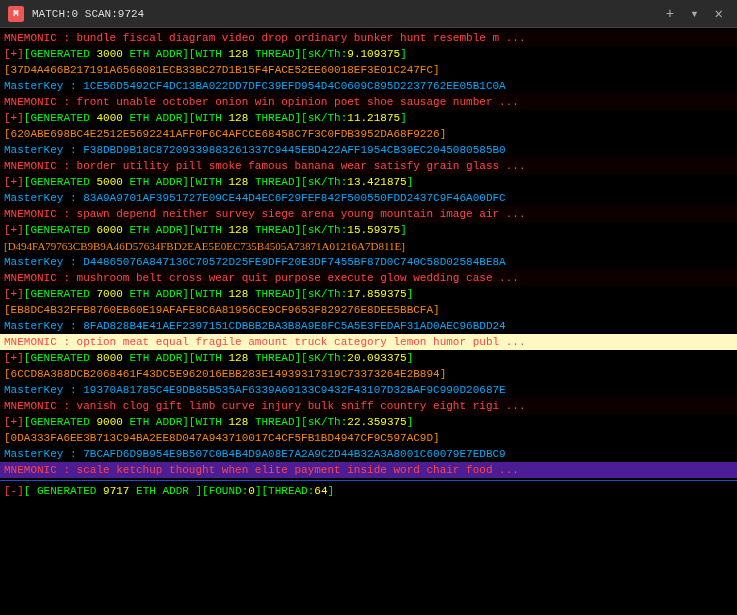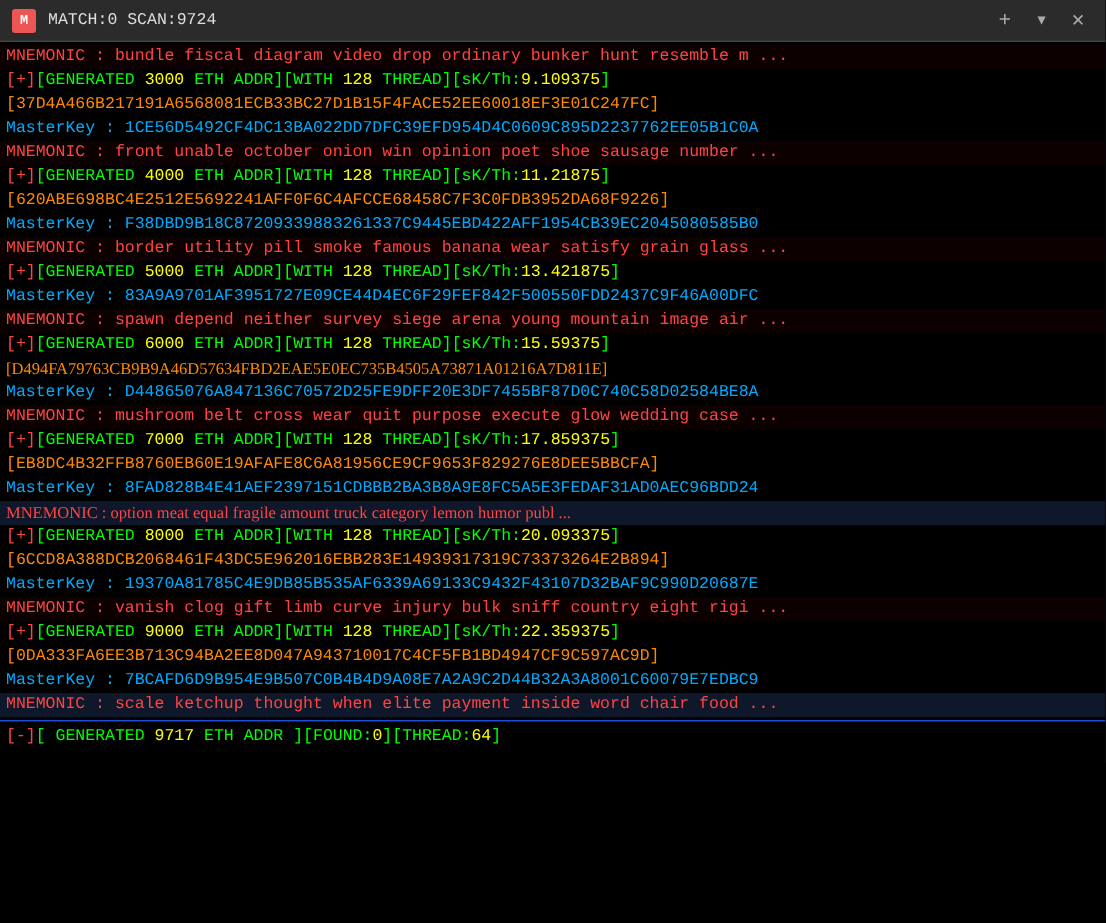--- a/index.html
+++ b/index.html
@@ -95,23 +95,23 @@
     <div class="line" style="color: rgb(0, 255, 0);"><span style="color:#ff4444">[+]</span><span style="color:#00ff00">[GENERATED </span><span style="color:#ffff00">5000</span><span style="color:#00ff00"> ETH ADDR]</span><span style="color:#00ff00">[WITH </span><span style="color:#ffff00">128</span><span style="color:#00ff00"> THREAD]</span><span style="color:#00ff00">[sK/Th:</span><span style="color:#ffff00">13.421875</span><span style="color:#00ff00">]</span></div>
     <div class="line" style="color: rgb(0, 170, 255);">MasterKey : 83A9A9701AF3951727E09CE44D4EC6F29FEF842F500550FDD2437C9F46A00DFC</div>
     <div class="line mnemonic-line" style="color: rgb(255, 68, 68); background: rgb(13, 0, 0);"><span style="color:#ff4444">MNEMONIC : spawn depend neither survey siege arena young mountain image air ...</span></div>
     <div class="line" style="color: rgb(0, 255, 0);"><span style="color:#ff4444">[+]</span><span style="color:#00ff00">[GENERATED </span><span style="color:#ffff00">6000</span><span style="color:#00ff00"> ETH ADDR]</span><span style="color:#00ff00">[WITH </span><span style="color:#ffff00">128</span><span style="color:#00ff00"> THREAD]</span><span style="color:#00ff00">[sK/Th:</span><span style="color:#ffff00">15.59375</span><span style="color:#00ff00">]</span></div>
     <div class="line" style="color: rgb(255, 136, 0); font-family: Liberation Serif, serif;">[D494FA79763CB9B9A46D57634FBD2EAE5E0EC735B4505A73871A01216A7D811E]</div>
     <div class="line" style="color: rgb(0, 170, 255);">MasterKey : D44865076A847136C70572D25FE9DFF20E3DF7455BF87D0C740C58D02584BE8A</div>
     <div class="line mnemonic-line" style="color: rgb(255, 68, 68); background: rgb(13, 0, 0);"><span style="color:#ff4444">MNEMONIC : mushroom belt cross wear quit purpose execute glow wedding case ...</span></div>
     <div class="line" style="color: rgb(0, 255, 0);"><span style="color:#ff4444">[+]</span><span style="color:#00ff00">[GENERATED </span><span style="color:#ffff00">7000</span><span style="color:#00ff00"> ETH ADDR]</span><span style="color:#00ff00">[WITH </span><span style="color:#ffff00">128</span><span style="color:#00ff00"> THREAD]</span><span style="color:#00ff00">[sK/Th:</span><span style="color:#ffff00">17.859375</span><span style="color:#00ff00">]</span></div>
     <div class="line" style="color: rgb(255, 136, 0);">[EB8DC4B32FFB8760EB60E19AFAFE8C6A81956CE9CF9653F829276E8DEE5BBCFA]</div>
     <div class="line" style="color: rgb(0, 170, 255);">MasterKey : 8FAD828B4E41AEF2397151CDBBB2BA3B8A9E8FC5A5E3FEDAF31AD0AEC96BDD24</div>
-    <div class="line mnemonic-line" style="color: rgb(255, 68, 68); background: #0f172a; font-family: Liberation Serif, serif;"><span style="color:#ff4444">MNEMONIC : option meat equal fragile amount truck category lemon humor publ ...</span></div>
+    <div class="line mnemonic-line" style="color: rgb(255, 68, 68); background: #fef9c3;"><span style="color:#ff4444">MNEMONIC : option meat equal fragile amount truck category lemon humor publ ...</span></div>
     <div class="line" style="color: rgb(0, 255, 0);"><span style="color:#ff4444">[+]</span><span style="color:#00ff00">[GENERATED </span><span style="color:#ffff00">8000</span><span style="color:#00ff00"> ETH ADDR]</span><span style="color:#00ff00">[WITH </span><span style="color:#ffff00">128</span><span style="color:#00ff00"> THREAD]</span><span style="color:#00ff00">[sK/Th:</span><span style="color:#ffff00">20.093375</span><span style="color:#00ff00">]</span></div>
     <div class="line" style="color: rgb(255, 136, 0);">[6CCD8A388DCB2068461F43DC5E962016EBB283E14939317319C73373264E2B894]</div>
     <div class="line" style="color: rgb(0, 170, 255);">MasterKey : 19370A81785C4E9DB85B535AF6339A69133C9432F43107D32BAF9C990D20687E</div>
     <div class="line mnemonic-line" style="color: rgb(255, 68, 68); background: rgb(13, 0, 0);"><span style="color:#ff4444">MNEMONIC : vanish clog gift limb curve injury bulk sniff country eight rigi ...</span></div>
     <div class="line" style="color: rgb(0, 255, 0);"><span style="color:#ff4444">[+]</span><span style="color:#00ff00">[GENERATED </span><span style="color:#ffff00">9000</span><span style="color:#00ff00"> ETH ADDR]</span><span style="color:#00ff00">[WITH </span><span style="color:#ffff00">128</span><span style="color:#00ff00"> THREAD]</span><span style="color:#00ff00">[sK/Th:</span><span style="color:#ffff00">22.359375</span><span style="color:#00ff00">]</span></div>
     <div class="line" style="color: rgb(255, 136, 0);">[0DA333FA6EE3B713C94BA2EE8D047A943710017C4CF5FB1BD4947CF9C597AC9D]</div>
     <div class="line" style="color: rgb(0, 170, 255);">MasterKey : 7BCAFD6D9B954E9B507C0B4B4D9A08E7A2A9C2D44B32A3A8001C60079E7EDBC9</div>
-    <div class="line mnemonic-line" style="color: rgb(255, 68, 68); background: #0f172a;"><span style="color:#ff4444">MNEMONIC : scale ketchup thought when elite payment inside word chair food ...</span></div>
+    <div class="line mnemonic-line" style="color: rgb(255, 68, 68); background: #4c1d95;"><span style="color:#ff4444">MNEMONIC : scale ketchup thought when elite payment inside word chair food ...</span></div>
     <div class="line status-line" style="color: rgb(0, 255, 0);"><span style="color:#ff4444">[-]</span><span style="color:#00ff00">[ GENERATED </span><span style="color:#ffff00">9717</span><span style="color:#00ff00"> ETH ADDR ]</span><span style="color:#00ff00">[FOUND:</span><span style="color:#ffff00">0</span><span style="color:#00ff00">]</span><span style="color:#00ff00">[THREAD:</span><span style="color:#ffff00">64</span><span style="color:#00ff00">]</span></div>
   </div>
 
 </body></html>

